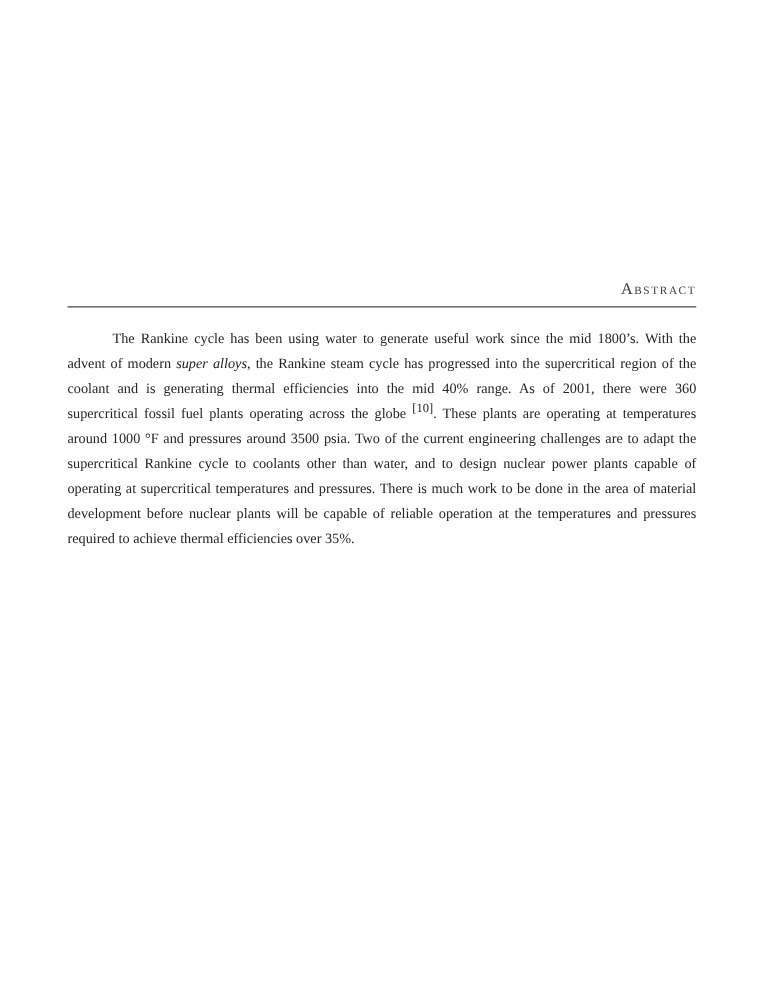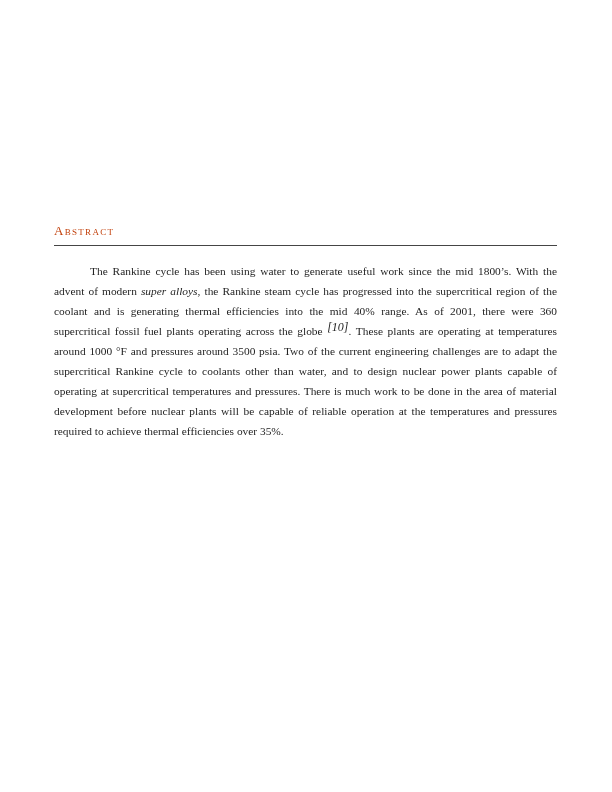--- a/index.html
+++ b/index.html
@@ -21,45 +21,44 @@
     left: 54px;
     right: 55px;
     top: 224px;
   }
   .abstract-heading {
     margin: 0;
     font-size: 13px;
     font-weight: normal;
     font-variant: small-caps;
     letter-spacing: 1.3px;
-    text-align: left;
+    text-align: right;
     line-height: 14px;
-    color: #c2410c;
+    color: #404040;
   }
   .heading-rule {
     border: none;
     border-top: 1.2px solid #454545;
     margin: 7px 0 0 0;
     height: 0;
   }
   .abstract-paragraph {
     margin: 15px 0 0 0;
     font-size: 11.4px;
     line-height: 20px;
     text-align: justify;
     text-indent: 36px;
     color: #242424;
   }
   .italic-phrase {
   }
   .citation-superscript {
-    font-size: 12px;
+    font-size: 10px;
     line-height: 0;
     vertical-align: 4.5px;
-    font-style: italic;
   }
 </style>
 </head>
 <body>
 
 <div class="page">
   <div class="content">
     <h1 class="abstract-heading">Abstract</h1>
     <hr class="heading-rule">
     <p class="abstract-paragraph"><span>The Rankine cycle has been using water to generate useful work since the mid 1800’s.  With the advent of modern </span><em class="italic-phrase">super alloys</em><span>, the Rankine steam cycle has progressed into the supercritical region of the coolant and is generating thermal efficiencies into the mid 40% range.  As of 2001, there were 360 supercritical fossil fuel plants operating across the globe </span><sup class="citation-superscript">[10]</sup><span>.  These plants are operating at temperatures around 1000 °F and pressures around 3500 psia.  Two of the current engineering challenges are to adapt the supercritical Rankine cycle to coolants other than water, and to design nuclear power plants capable of operating at supercritical temperatures and pressures.  There is much work to be done in the area of material development before nuclear plants will be capable of reliable operation at the temperatures and pressures required to achieve thermal efficiencies over 35%.</span></p>

